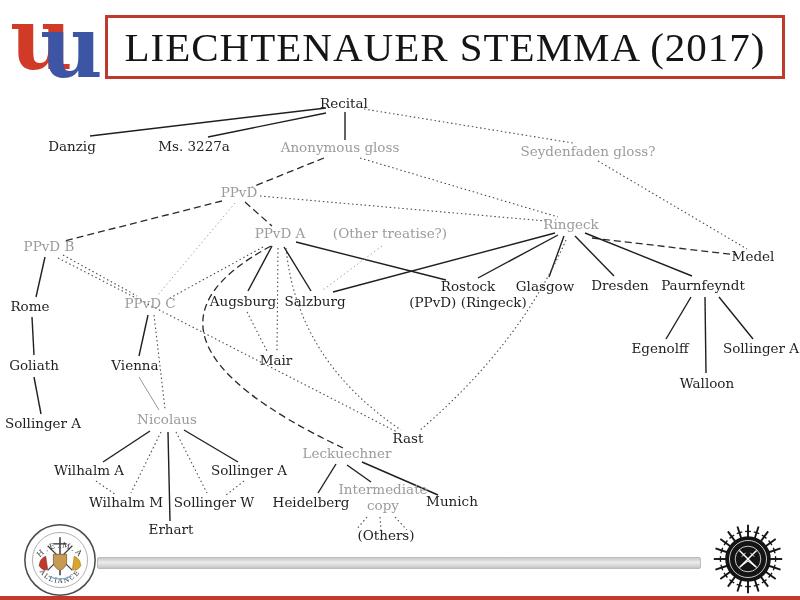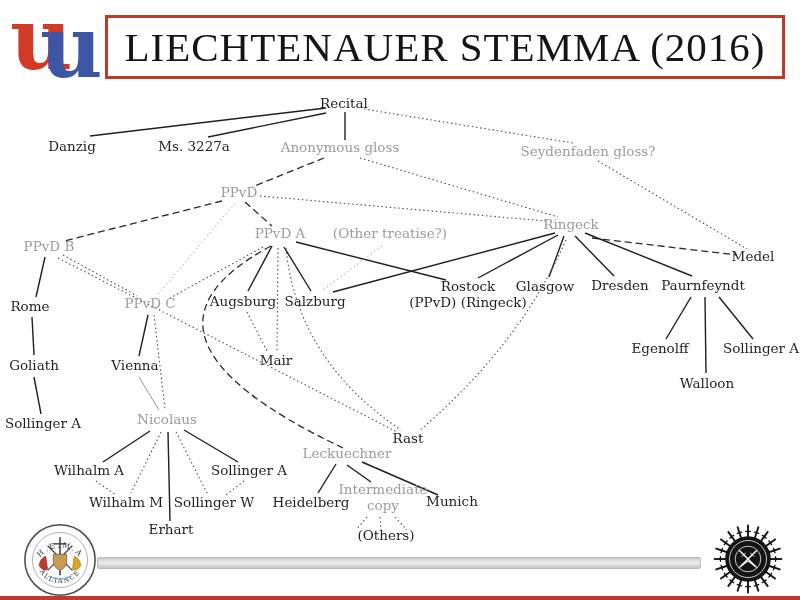--- a/index.html
+++ b/index.html
@@ -32,21 +32,21 @@
 <body>
 
 <div class="slide">
 
   <div class="brand">
     <span class="u red">u</span>
     <span class="u blue">u</span>
   </div>
 
   <div class="titlebox">
-    <span>LIECHTENAUER STEMMA (2016)</span>
+    <span>LIECHTENAUER STEMMA (2017)</span>
   </div>
 
   <svg id="stemma-svg" viewBox="0 0 800 600" xmlns="http://www.w3.org/2000/svg">
       <line x1="326" y1="108" x2="90" y2="136" stroke="#1f1f1f" stroke-width="1.4"></line>
       <line x1="326" y1="113" x2="208" y2="137" stroke="#1f1f1f" stroke-width="1.4"></line>
       <line x1="345" y1="112" x2="345" y2="140" stroke="#1f1f1f" stroke-width="1.4"></line>
       <line x1="364" y1="109" x2="573" y2="143" stroke="#4d4d4d" stroke-width="1.1" stroke-dasharray="1.5 2.7"></line>
       <line x1="324" y1="158" x2="252" y2="187" stroke="#2a2a2a" stroke-width="1.3" stroke-dasharray="7 4"></line>
       <line x1="360" y1="158" x2="558" y2="217" stroke="#4d4d4d" stroke-width="1.1" stroke-dasharray="1.5 2.7"></line>
       <line x1="598" y1="161" x2="747" y2="249" stroke="#4d4d4d" stroke-width="1.1" stroke-dasharray="1.5 2.7"></line>

